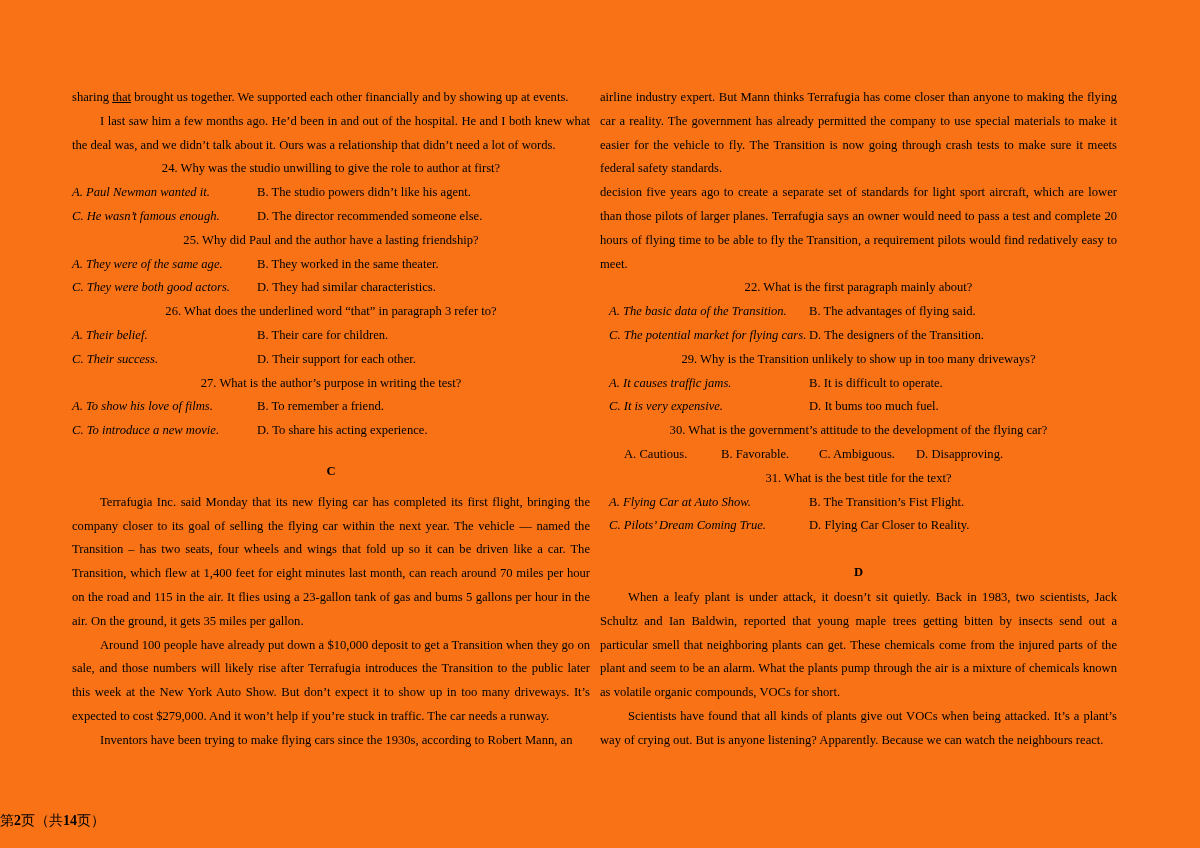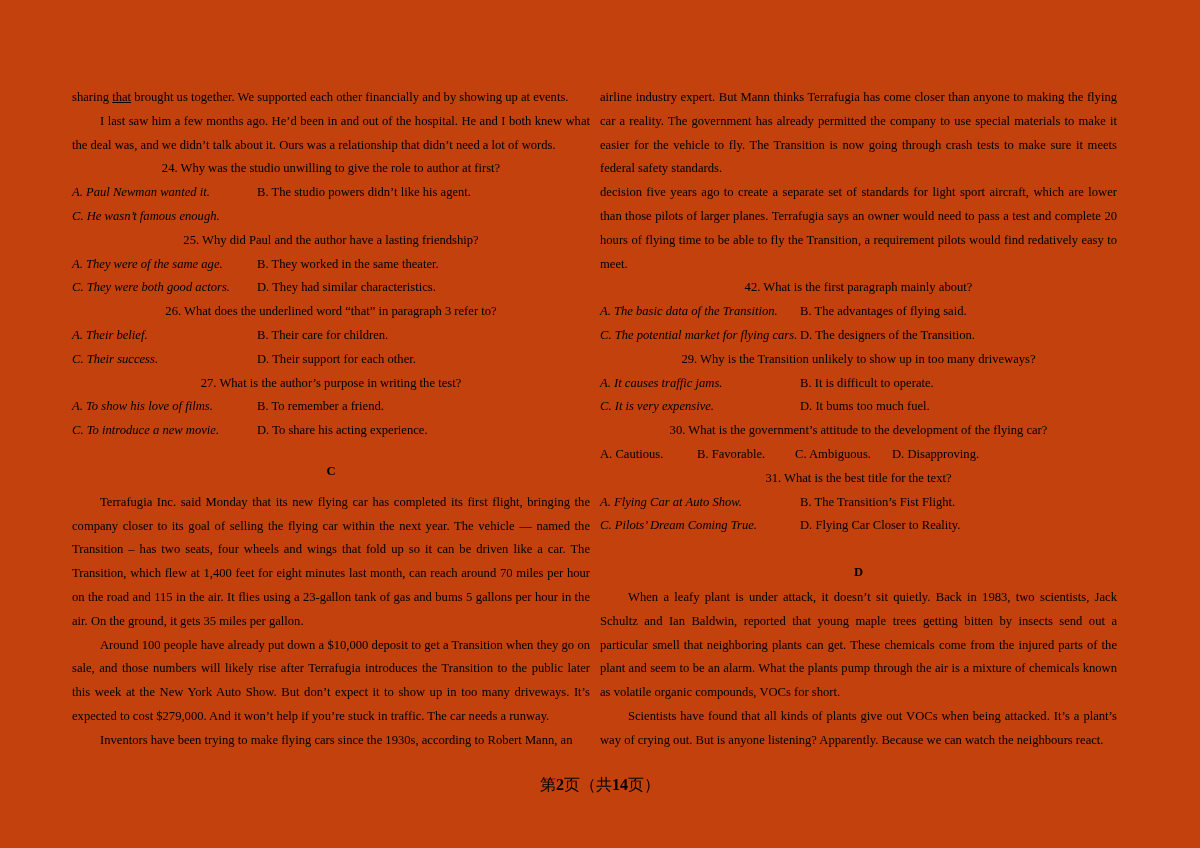--- a/index.html
+++ b/index.html
@@ -5,63 +5,64 @@
   * { margin:0; padding:0; box-sizing:border-box; }
   html, body { width:1200px; height:848px; }
   body {
     background:#ffffff;
     color:#000000;
     font-family:"Liberation Serif", "DejaVu Serif", serif;
     font-size:12.6px;
     position:relative;
     overflow:hidden;
   }
-  .sheet { position:absolute; inset:0; background:#c2410c; }
+  .sheet { position:absolute; inset:0; background:#f97316; }
   .col { position:absolute; top:86px; }
   .col-left  { left:72px;  width:518px; }
   .col-right { left:600px; width:517px; }
   .para { text-align:justify; line-height:23.8px; }
   .indent { text-indent:28px; }
   .ul { text-decoration:underline; }
   .stem { line-height:23.8px; text-align:center; }
   .optrow { display:flex; line-height:23.8px; }
   .optrow .o1 { flex:0 0 185px;font-style:italic; }
   .optrow .o2 { flex:1 1 auto; }
-  .col-right .optrow .o1 { flex:0 0 200px; }
+  .col-right .optrow .o1 { flex:0 0 200px;margin-left:9px; }
   .optrow4 { display:flex; line-height:23.8px; }
-  .optrow4 .oa { flex:0 0 97px; }
+  .optrow4 .oa { flex:0 0 97px;margin-left:24px; }
   .optrow4 .ob { flex:0 0 98px; }
   .optrow4 .oc { flex:0 0 97px; }
   .optrow4 .od { flex:1 1 auto; }
   .section-header { text-align:center; font-weight:bold; line-height:23.8px; }
   .col-left  .section-header { margin:17px 0 7px 0; }
   .col-right .section-header { margin:23px 0 1px 0; }
   .footer {
-    position:absolute; left:0; right:0; top:778px;
-    text-align:center; font-size:16px; line-height:14px;
+    position:absolute; left:0; right:0; top:814px;
+    text-align:left; font-size:14px; line-height:14px;
   }
   .footer .b { font-weight:bold; }
 </style>
 </head>
 <body>
 
 <div class="sheet">
 
   <div class="col col-left">
     <p class="para"><span>sharing </span><span class="ul">that</span><span> brought us together. We supported each other financially and by showing up at events.</span></p>
     <p class="para indent">I last saw him a few months ago. He’d been in and out of the hospital. He and I both knew what the deal was, and we didn’t talk about it. Ours was a relationship that didn’t need a lot of words.</p>
 
     <div class="question">
       <p class="stem">24. Why was the studio unwilling to give the role to author at first?</p>
       <div class="optrow">
         <span class="o1">A. Paul Newman wanted it.</span>
         <span class="o2">B. The studio powers didn’t like his agent.</span>
       </div>
       <div class="optrow">
         <span class="o1">C. He wasn’t famous enough.</span>
+        <span class="o2">D. The director recommended someone else.</span>
       </div>
     </div>
 
     <div class="question">
       <p class="stem">25. Why did Paul and the author have a lasting friendship?</p>
       <div class="optrow">
         <span class="o1">A. They were of the same age.</span>
         <span class="o2">B. They worked in the same theater.</span>
       </div>
       <div class="optrow">
@@ -98,21 +99,21 @@
     <p class="para indent">Terrafugia Inc. said Monday that its new flying car has completed its first flight, bringing the company closer to its goal of selling the flying car within the next year. The vehicle — named the Transition – has two seats, four wheels and wings that fold up so it can be driven like a car. The Transition, which flew at 1,400 feet for eight minutes last month, can reach around 70 miles per hour on the road and 115 in the air. It flies using a 23-gallon tank of gas and bums 5 gallons per hour in the air. On the ground, it gets 35 miles per gallon.</p>
     <p class="para indent">Around 100 people have already put down a $10,000 deposit to get a Transition when they go on sale, and those numbers will likely rise after Terrafugia introduces the Transition to the public later this week at the New York Auto Show. But don’t expect it to show up in too many driveways. It’s expected to cost $279,000. And it won’t help if you’re stuck in traffic. The car needs a runway.</p>
     <p class="para indent">Inventors have been trying to make flying cars since the 1930s, according to Robert Mann, an</p>
   </div>
 
   <div class="col col-right">
     <p class="para">airline industry expert. But Mann thinks Terrafugia has come closer than anyone to making the flying car a reality. The government has already permitted the company to use special materials to make it easier for the vehicle to fly. The Transition is now going through crash tests to make sure it meets federal safety standards.</p>
     <p class="para">decision five years ago to create a separate set of standards for light sport aircraft, which are lower than those pilots of larger planes. Terrafugia says an owner would need to pass a test and complete 20 hours of flying time to be able to fly the Transition, a requirement pilots would find redatively easy to meet.</p>
 
     <div class="question">
-      <p class="stem">42. What is the first paragraph mainly about?</p>
+      <p class="stem">22. What is the first paragraph mainly about?</p>
       <div class="optrow">
         <span class="o1">A. The basic data of the Transition.</span>
         <span class="o2">B. The advantages of flying said.</span>
       </div>
       <div class="optrow">
         <span class="o1">C. The potential market for flying cars.</span>
         <span class="o2">D. The designers of the Transition.</span>
       </div>
     </div>
 

